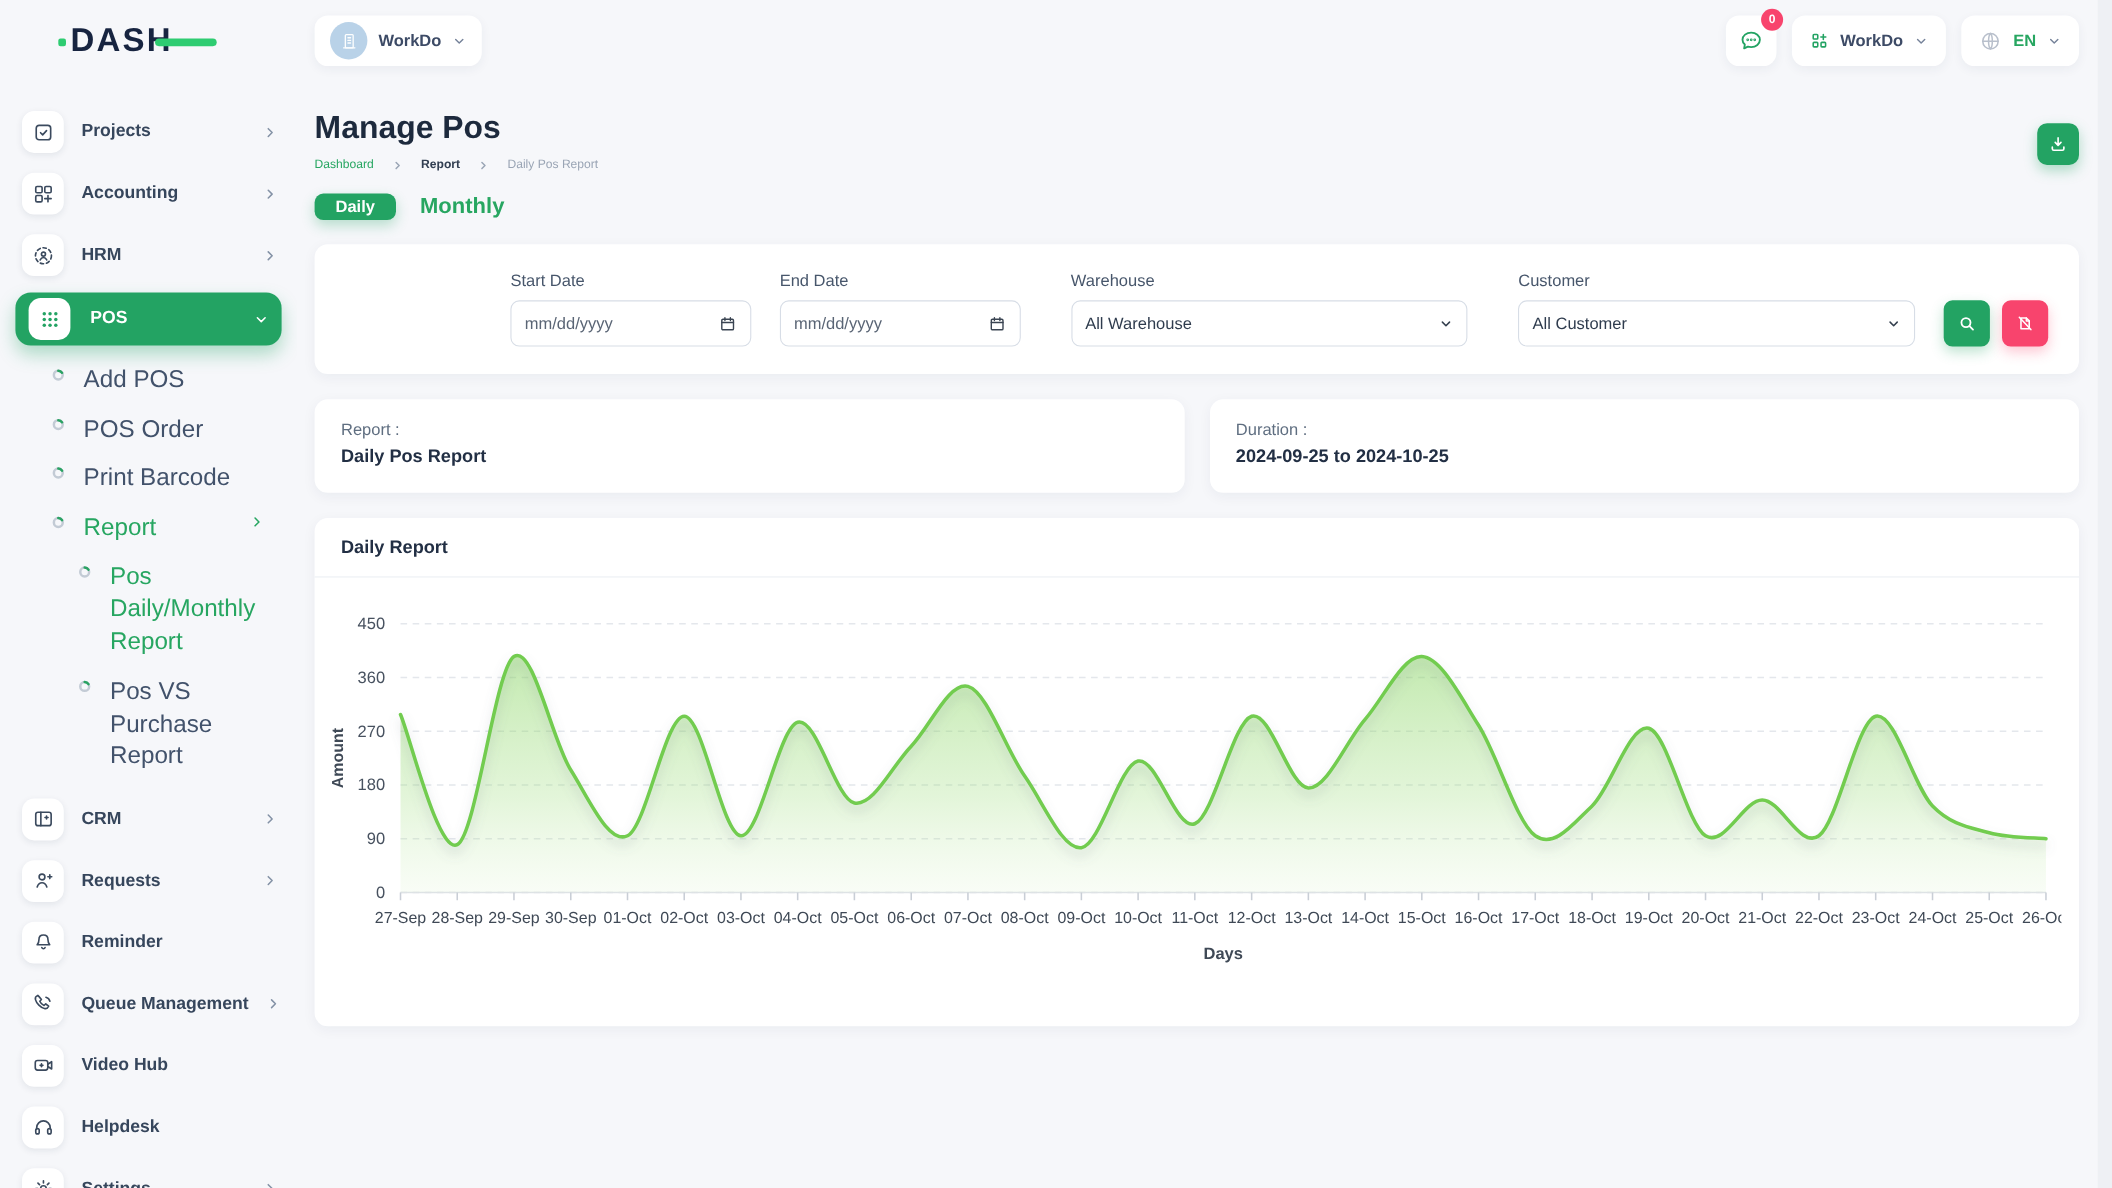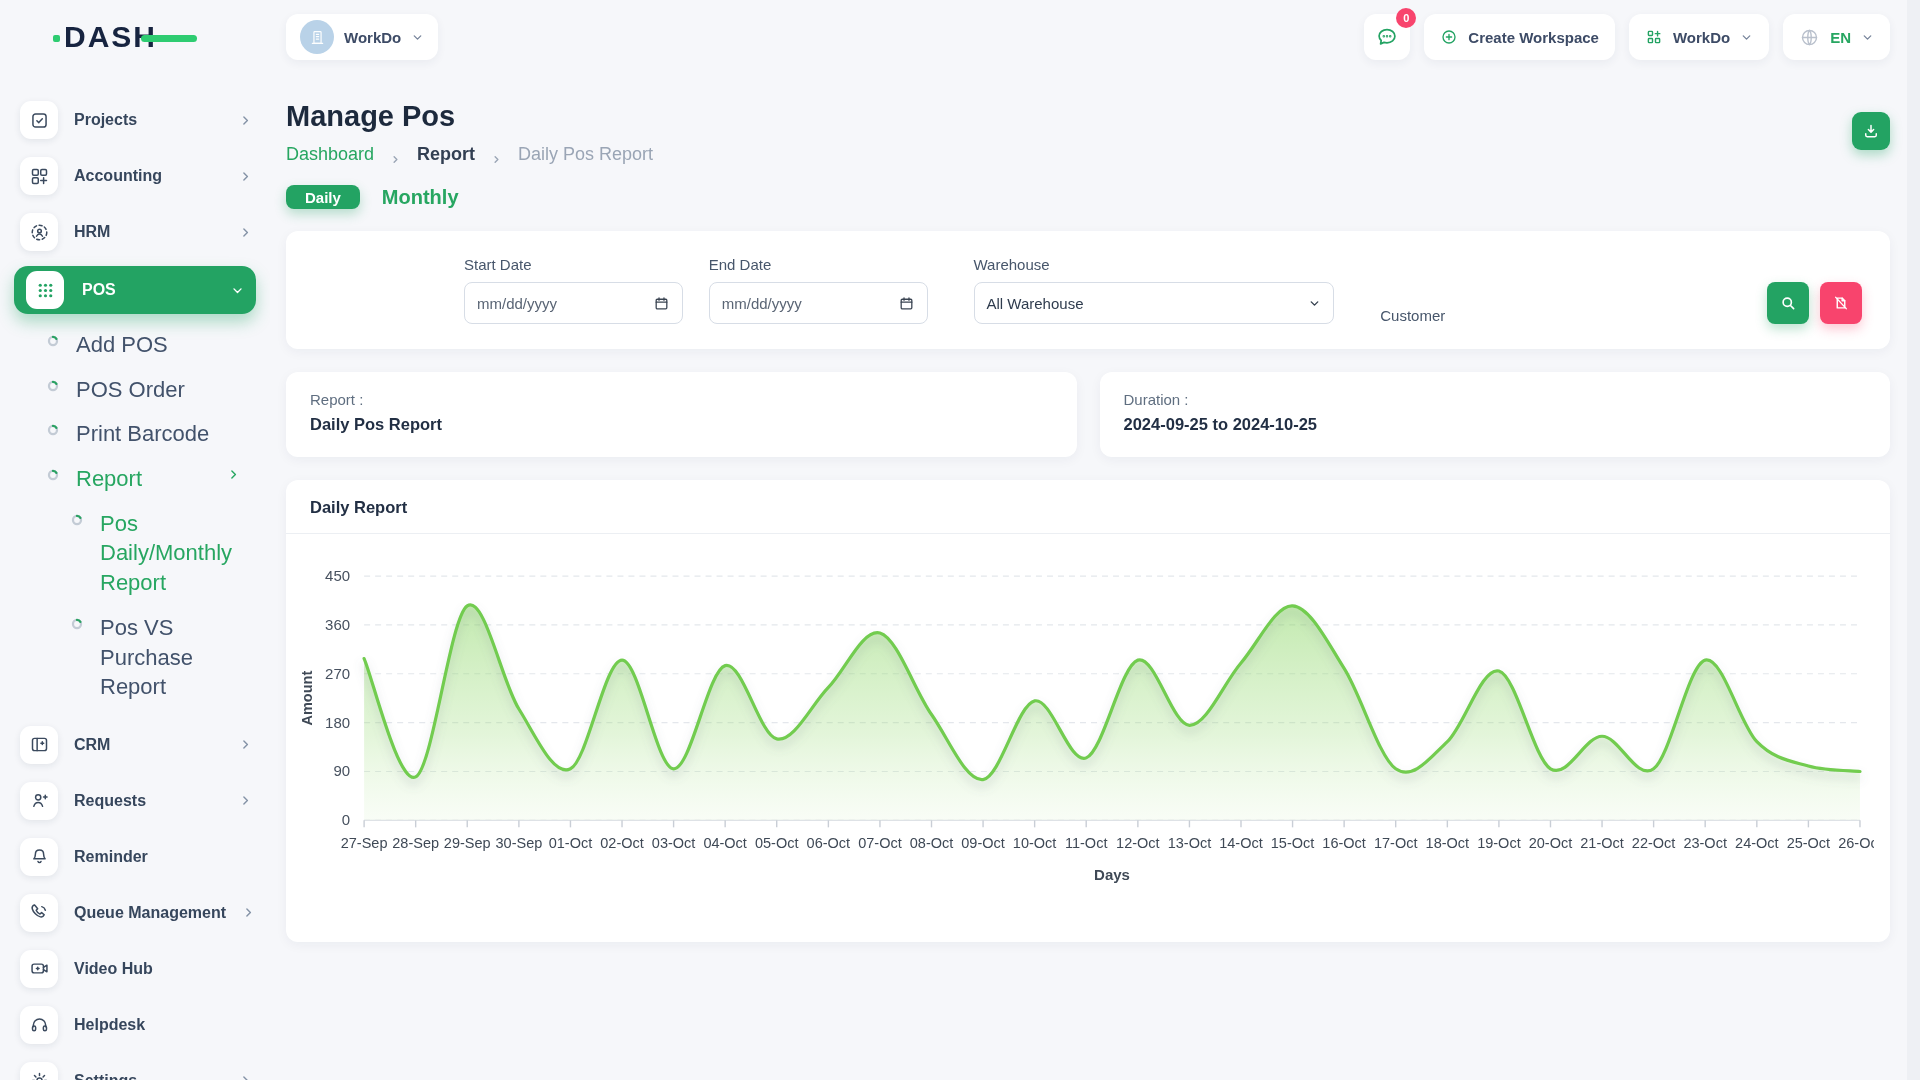--- a/index.html
+++ b/index.html
@@ -55,21 +55,21 @@
   .sub-item .i-bullet { width:14px; height:14px; flex:none; margin-top:4px; }
   .sub-label { font-size:22px; color:#42526b; line-height:1.35; }
   .sub-item.active .sub-label { color:#27a661; }
   .sub-chevron { margin-left:auto; margin-right:12px; display:flex; margin-top:4px; }
   .sub-chevron svg { width:13px; height:13px; stroke:#27a661; }
 
   
   .main { padding:26px 30px 0 16px; overflow:hidden; }
   .page-head { display:flex; justify-content:space-between; align-items:flex-start; }
   h1.page-title { font-size:29px; font-weight:700; color:#1d2a3d; margin-bottom:11px; }
-  .breadcrumb { display:flex; align-items:flex-end; gap:16px; font-size:18px; }
+  .breadcrumb { display:flex; align-items:flex-end; gap:16px; font-size:11px; }
   .crumb-sep svg { width:11px; height:11px; stroke:#9aa5b5; display:block; }
   .crumb-dashboard { color:#27a661; cursor:pointer; }
   .crumb-report { color:#323f52; font-weight:600; cursor:pointer; }
   .crumb-current { color:#9aa5b5; }
   .download-btn { width:38px; height:38px; border-radius:9px; border:none; background:#23a363; cursor:pointer;
                   display:flex; align-items:center; justify-content:center; margin-top:12px; box-shadow:0 5px 12px rgba(35,163,99,.35); }
   .download-btn svg { width:18px; height:18px; stroke:#fff; }
 
   .tabs { display:flex; align-items:center; gap:22px; margin:20px 0 22px; }
   .tab-active { height:24px; padding:0 19px; background:#23a363; border:none; border-radius:8px; color:#fff; font-family:inherit;
@@ -140,27 +140,20 @@
       <button class="pill icon-pill">
         <svg class="i-chat" viewBox="0 0 24 24" fill="none" stroke-width="1.7" stroke-linecap="round" stroke-linejoin="round">
           <path d="M12 4.6c-4.4 0-7.9 2.9-7.9 6.5 0 1.7.8 3.3 2.1 4.4l-.6 3.4 3.4-1.5c.9.3 1.9.4 3 .4 4.4 0 7.9-2.9 7.9-6.6S16.4 4.6 12 4.6z"></path>
           <circle cx="8.8" cy="11.2" r=".4" fill="currentColor"></circle>
             <circle cx="12" cy="11.2" r=".4" fill="currentColor"></circle>
             <circle cx="15.2" cy="11.2" r=".4" fill="currentColor"></circle>
         </svg>
         <span class="badge">0</span>
       </button>
 
-      <button class="pill">
-        <svg class="i-16 i-plus-circle" viewBox="0 0 24 24" fill="none" stroke-width="1.8" stroke-linecap="round">
-          <circle cx="12" cy="12" r="8"></circle>
-            <path d="M12 8.5v7M8.5 12h7"></path>
-        </svg>
-        <span>Create Workspace</span>
-      </button>
 
       <button class="pill">
         <svg class="i-16 i-grid" viewBox="0 0 24 24" fill="none" stroke-width="1.9" stroke-linecap="round">
           <rect x="4.5" y="4.5" width="5.5" height="5.5" rx="1"></rect>
             <rect x="4.5" y="14" width="5.5" height="5.5" rx="1"></rect>
             <rect x="14" y="14" width="5.5" height="5.5" rx="1"></rect>
             <path d="M16.75 4.5v6M13.75 7.5h6"></path>
         </svg>
         <span>WorkDo</span>
         <svg class="i-ch" viewBox="0 0 24 24" fill="none" stroke-width="2.4" stroke-linecap="round" stroke-linejoin="round">
@@ -447,20 +440,26 @@
         <label>Warehouse</label>
         <div class="input-box select-box" role="combobox">
           <span class="select-value">All Warehouse</span>
           <svg class="i-ch" viewBox="0 0 24 24" fill="none" stroke-width="2.6" stroke-linecap="round" stroke-linejoin="round">
               <path d="M6 9l6 6 6-6"></path>
             </svg>
         </div>
       </div>
       <div class="field f-select">
         <label>Customer</label>
+        <div class="input-box select-box" role="combobox">
+          <span class="select-value">All Customer</span>
+          <svg class="i-ch" viewBox="0 0 24 24" fill="none" stroke-width="2.6" stroke-linecap="round" stroke-linejoin="round">
+              <path d="M6 9l6 6 6-6"></path>
+            </svg>
+        </div>
       </div>
       <div class="filter-actions">
         <button class="sq-btn btn-search">
           <svg viewBox="0 0 24 24" fill="none" stroke-width="2.2" stroke-linecap="round">
             <circle cx="11" cy="11" r="5.5"></circle>
               <path d="M15.3 15.3L19.5 19.5"></path>
           </svg>
         </button>
         <button class="sq-btn btn-reset">
           <svg viewBox="0 0 24 24" fill="none" stroke-width="1.9" stroke-linecap="round" stroke-linejoin="round">

